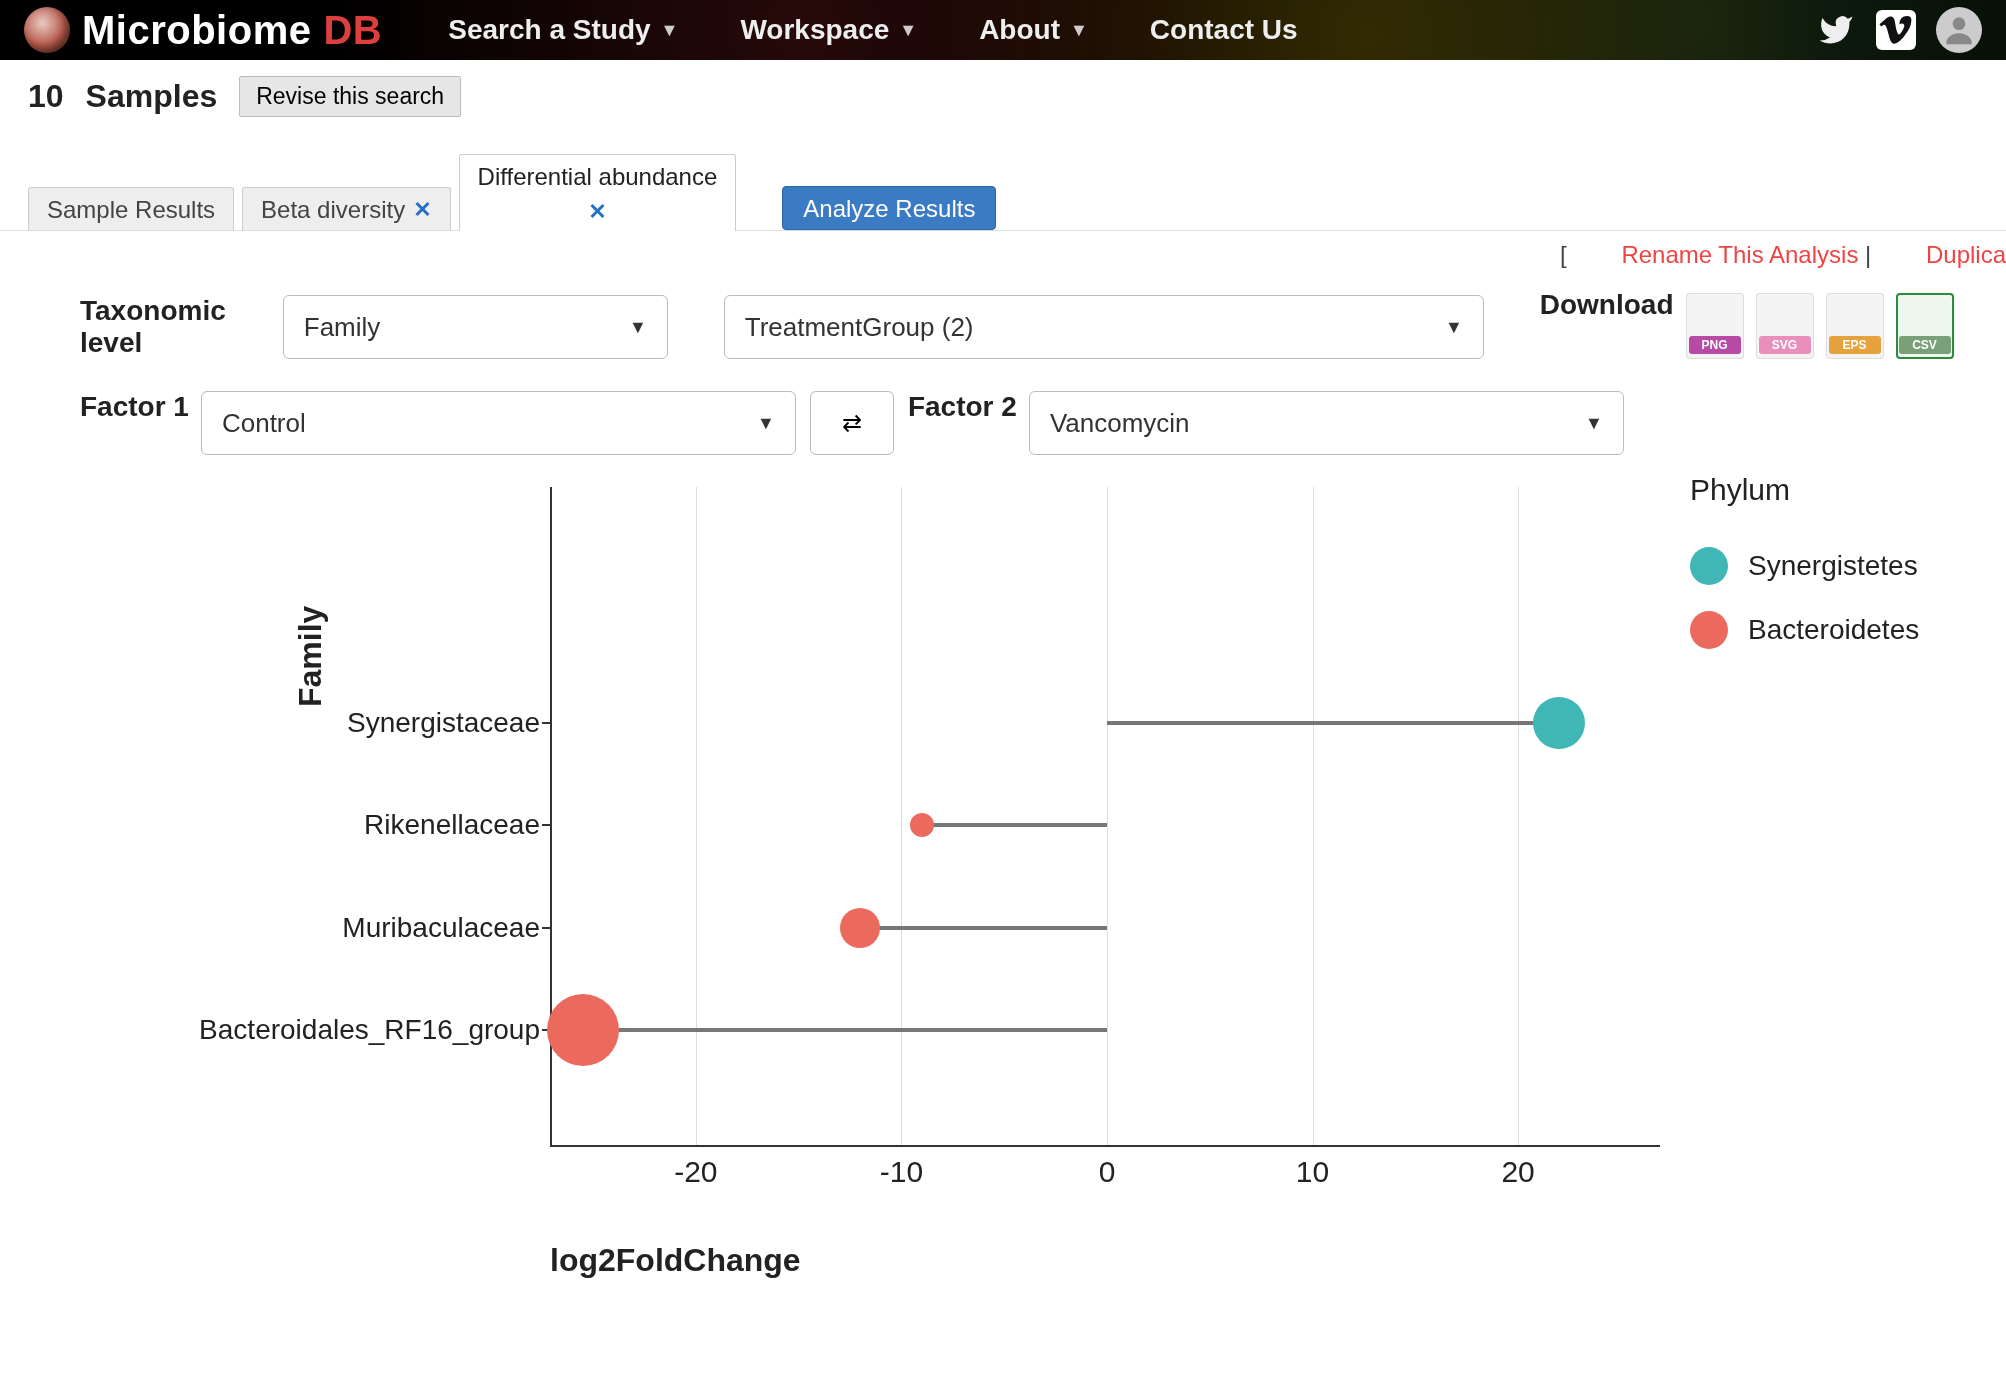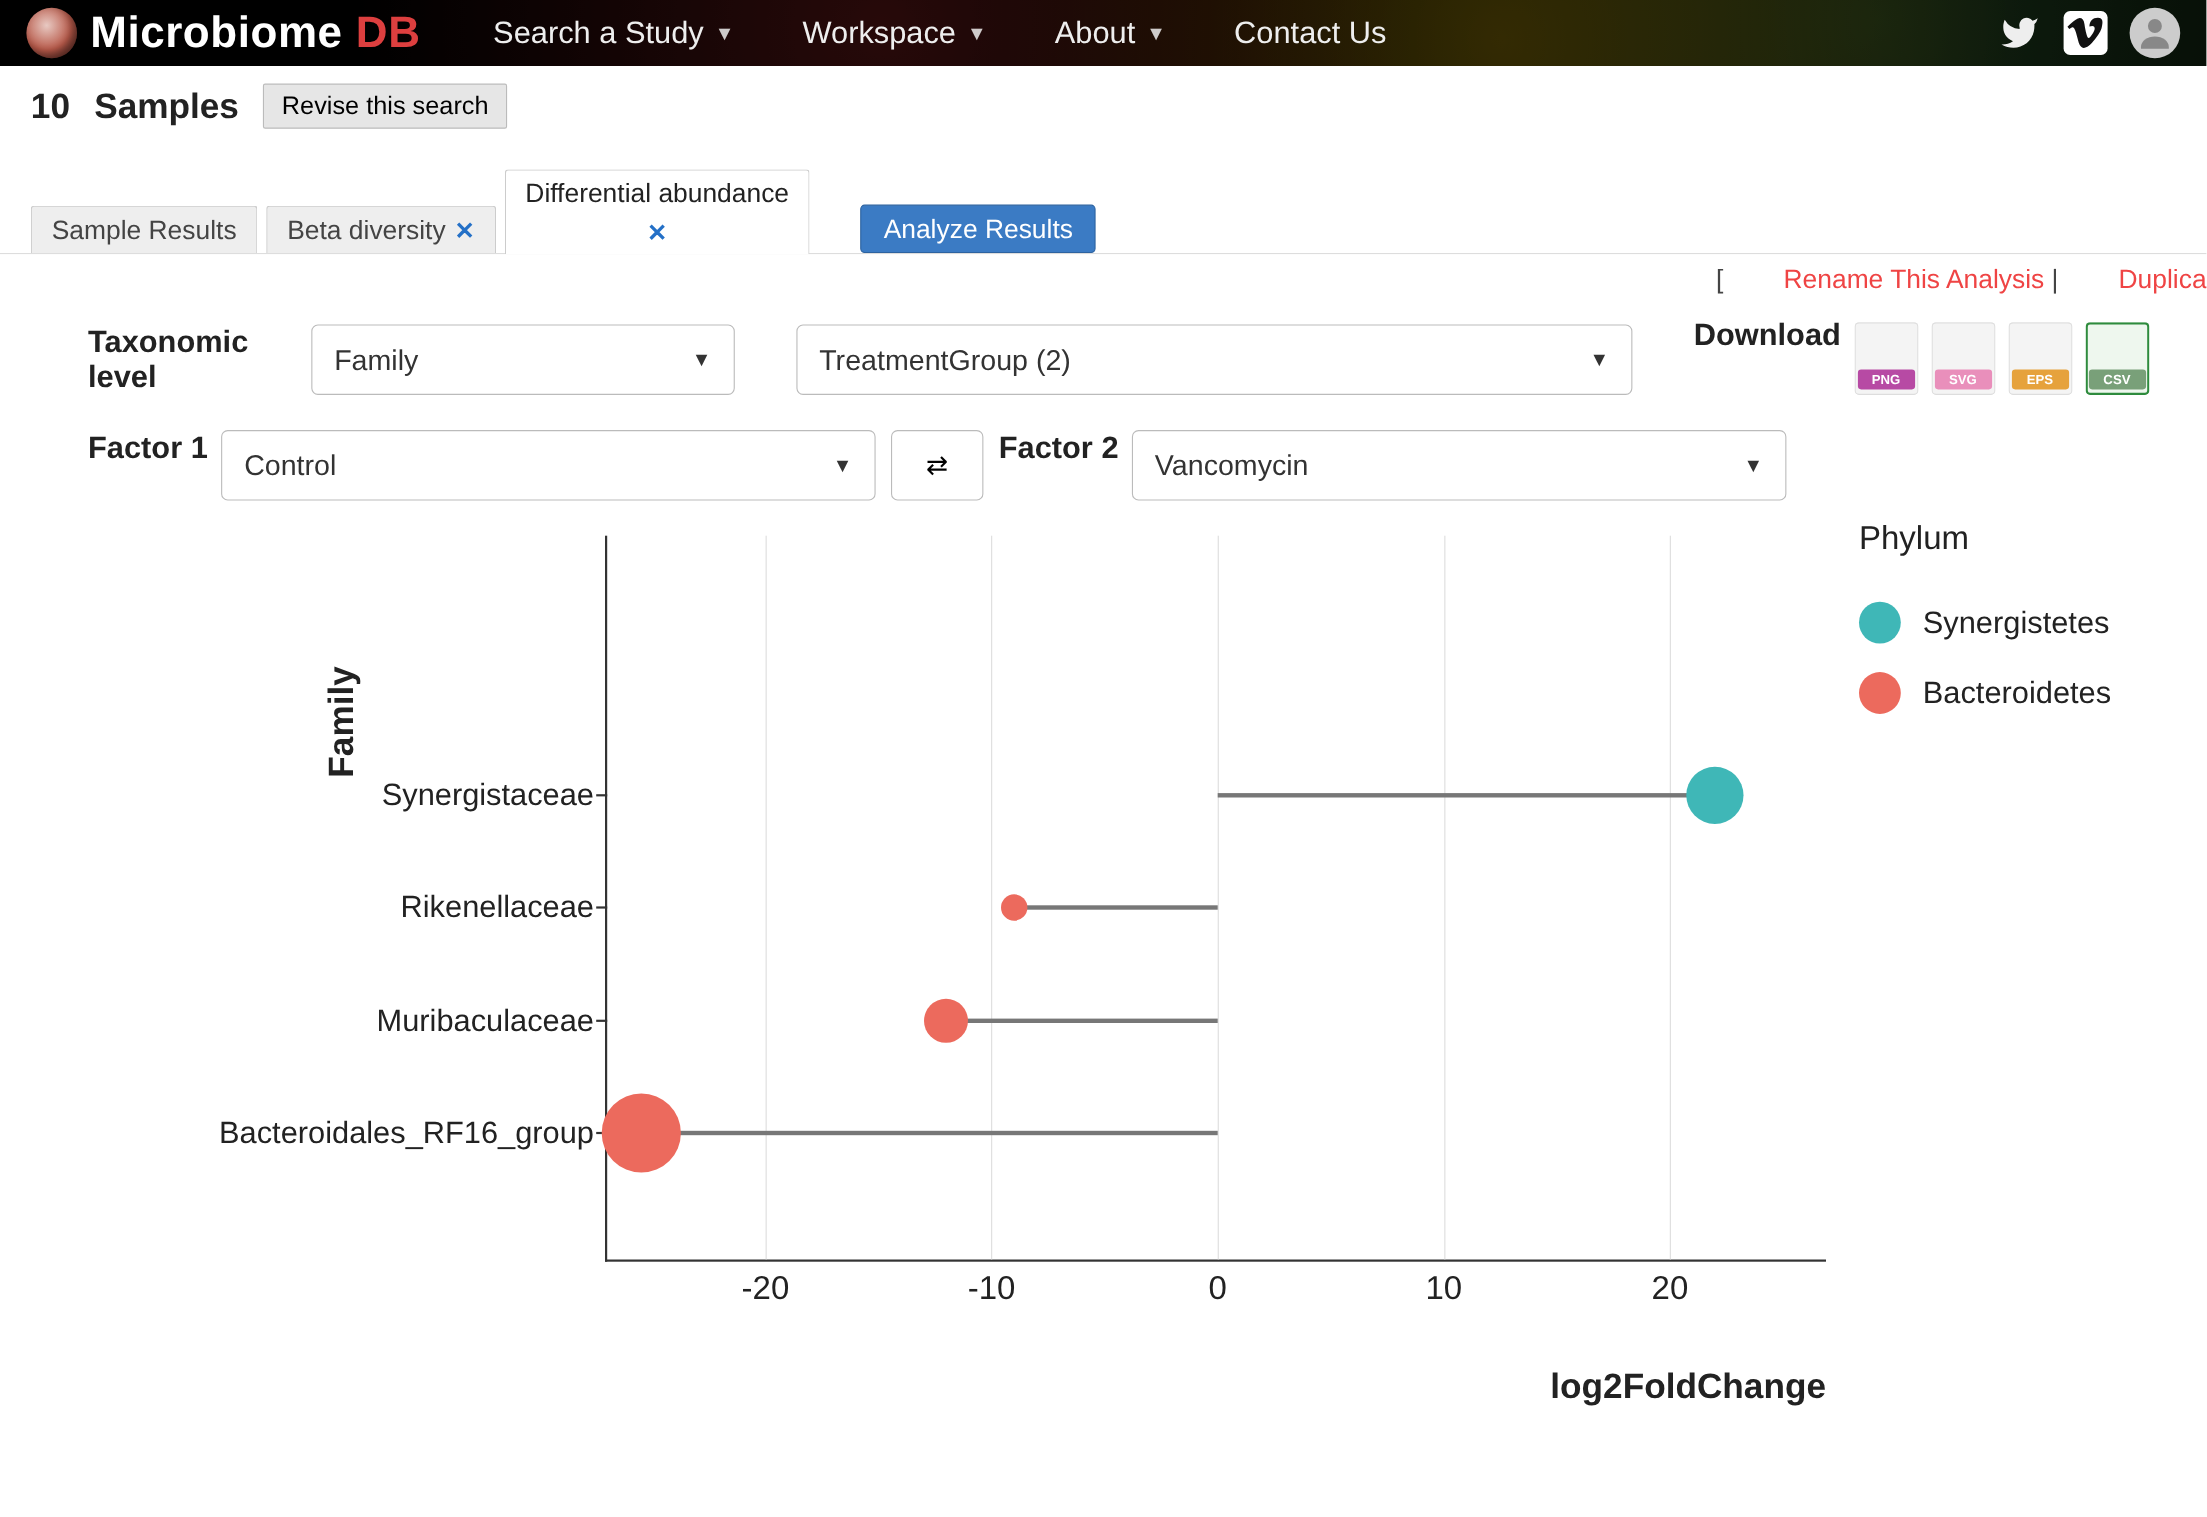--- a/index.html
+++ b/index.html
@@ -35,21 +35,21 @@
   }
   .logo-wrap { display: flex; align-items: center; gap: 12px; z-index: 1; }
   .logo-mark {
     width: 46px; height: 46px; border-radius: 50%;
     background: radial-gradient(circle at 40% 35%, #e8c9c2 0, #b85a4a 55%, #5a2a24 100%);
     box-shadow: inset -4px -4px 8px rgba(0,0,0,.4);
   }
   .brand-a, .brand-b { font-size: 40px; font-weight: 800; letter-spacing: .5px; }
   .brand-a { color: #fff; }
   .brand-b { color: #dd3f3f; }
-  .nav { display: flex; align-items: center; gap: 62px; z-index: 1; font-size: 28px; font-weight: 400; margin-left: 20px; }
+  .nav { display: flex; align-items: center; gap: 62px; z-index: 1; font-size: 28px; font-weight: 700; margin-left: 20px; }
   .nav-item { display: flex; align-items: center; gap: 10px; cursor: pointer; color: #eee; }
   .caret { font-size: 18px; opacity: .85; }
   .hdr-icons { margin-left: auto; display: flex; align-items: center; gap: 20px; z-index: 1; }
   .hdr-ico { width: 40px; height: 40px; display: flex; align-items: center; justify-content: center; color: #eee; cursor: pointer; }
   .hdr-ico svg { width: 36px; height: 36px; fill: #eee; }
   .avatar-ico { width: 46px; height: 46px; border-radius: 50%; background: #ccc; display:flex; align-items:center; justify-content:center; }
   .avatar-ico svg { width: 38px; height: 38px; fill: #888; }
 
   
   .summary {
@@ -145,21 +145,21 @@
     margin: 30px 40px 0 120px;
     height: 780px;
   }
   .ylabel {
     position: absolute; left: 172px; top: 220px;
     transform: rotate(-90deg); transform-origin: left top;
     font-size: 32px; font-weight: 800;
   }
   .xlabel {
     position: absolute; left: 430px; right: 0; bottom: -12px;
-    text-align: right; font-size: 32px; font-weight: 800;
+    text-align: left; font-size: 32px; font-weight: 800;
     width: 1110px;
   }
   .plot {
     position: absolute; left: 430px; top: 0; width: 1110px; height: 660px;
     border-left: 2px solid #333; border-bottom: 2px solid #333;
   }
   .grid-v { position: absolute; top: 0; bottom: 0; width: 0; border-left: 1px solid #ddd; }
   .x-tick-lbl {
     position: absolute; top: 668px; width: 80px; text-align: center;
     font-size: 30px; transform: translateX(-50%);

